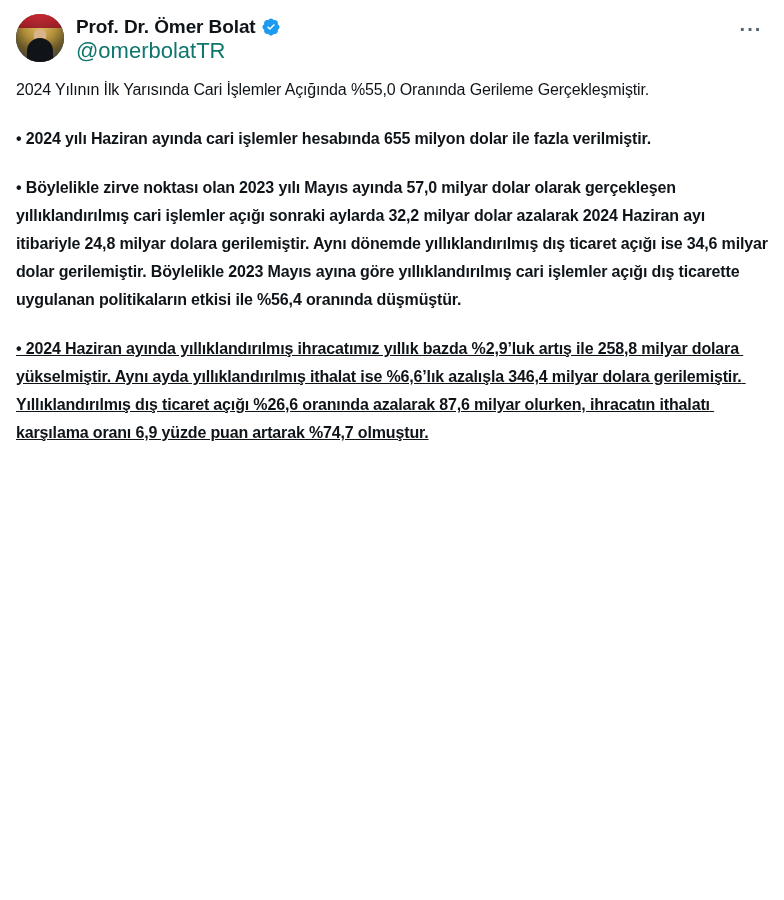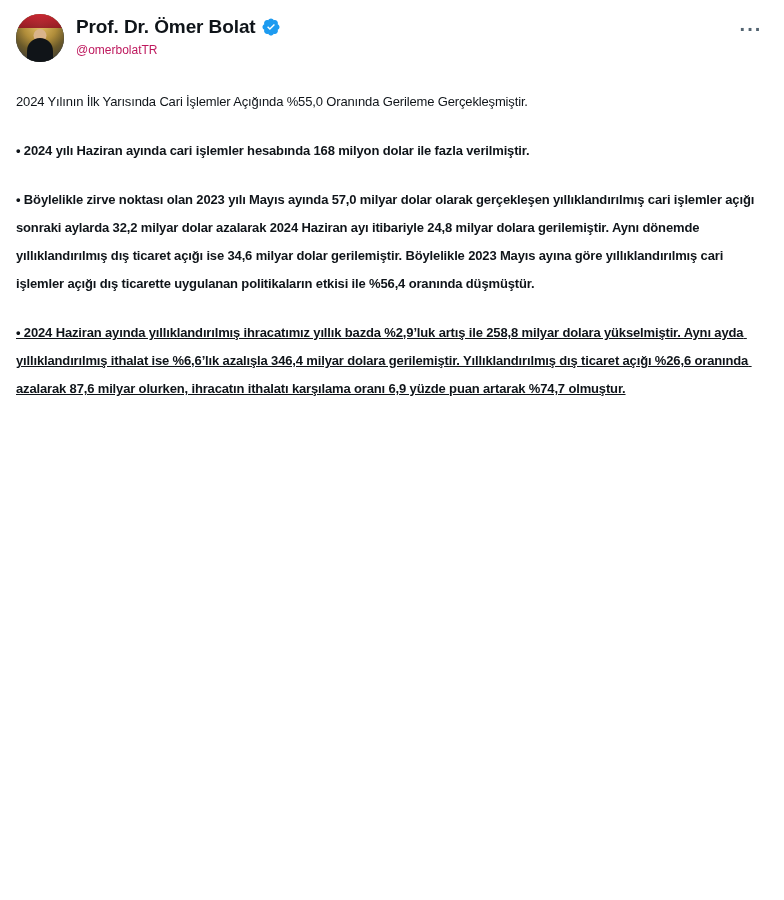--- a/index.html
+++ b/index.html
@@ -86,22 +86,22 @@
     white-space: nowrap;
   }
   .verified-badge {
     flex: 0 0 auto;
     width: 20px;
     height: 20px;
     display: inline-block;
     line-height: 0;
   }
   .handle {
-    font-size: 12px;
-    color: #be185d;
+    font-size: 22px;
+    color: #0f766e;
     line-height: 21px;
     margin-top: 1px;
   }
   .more-btn {
     flex: 0 0 auto;
     width: 34px;
     height: 34px;
     border-radius: 50%;
     display: flex;
     align-items: center;
@@ -111,22 +111,22 @@
     margin-top: -2px;
   }
   .more-btn .dots {
     font-size: 20px;
     line-height: 14px;
     letter-spacing: 1px;
     color: #536471;
     font-weight: bold;
   }
   .tweet-body {
-    margin-top: 26px;
-    font-size: 13px;
+    margin-top: 14px;
+    font-size: 16px;
     line-height: 28px;
     color: #0f1419;
     letter-spacing: -0.15px;
   }
   .para {
     margin: 0 0 21px 0;
     white-space: pre-wrap;
   }
   .para:last-child {
     margin-bottom: 0;
@@ -164,18 +164,18 @@
     </div>
 
     <div class="more-btn">
       <span class="dots">···</span>
     </div>
 
   </div>
 
   <div class="tweet-body">
     <p class="para">2024 Yılının İlk Yarısında Cari İşlemler Açığında %55,0 Oranında Gerileme Gerçekleşmiştir.</p>
-    <p class="para bold">• 2024 yılı Haziran ayında cari işlemler hesabında 168 milyon dolar ile fazla verilmiştir.</p>
+    <p class="para bold">• 2024 yılı Haziran ayında cari işlemler hesabında 655 milyon dolar ile fazla verilmiştir.</p>
     <p class="para bold">• Böylelikle zirve noktası olan 2023 yılı Mayıs ayında 57,0 milyar dolar olarak gerçekleşen yıllıklandırılmış cari işlemler açığı sonraki aylarda 32,2 milyar dolar azalarak 2024 Haziran ayı itibariyle 24,8 milyar dolara gerilemiştir. Aynı dönemde yıllıklandırılmış dış ticaret açığı ise 34,6 milyar dolar gerilemiştir. Böylelikle 2023 Mayıs ayına göre yıllıklandırılmış cari işlemler açığı dış ticarette uygulanan politikaların etkisi ile %56,4 oranında düşmüştür.</p>
     <p class="para bold">• 2024 Haziran ayında yıllıklandırılmış ihracatımız yıllık bazda %2,9’luk artış ile 258,8 milyar dolara yükselmiştir. Aynı ayda yıllıklandırılmış ithalat ise %6,6’lık azalışla 346,4 milyar dolara gerilemiştir. Yıllıklandırılmış dış ticaret açığı %26,6 oranında azalarak 87,6 milyar olurken, ihracatın ithalatı karşılama oranı 6,9 yüzde puan artarak %74,7 olmuştur.</p>
   </div>
 
 </div>
 
 </body></html>

